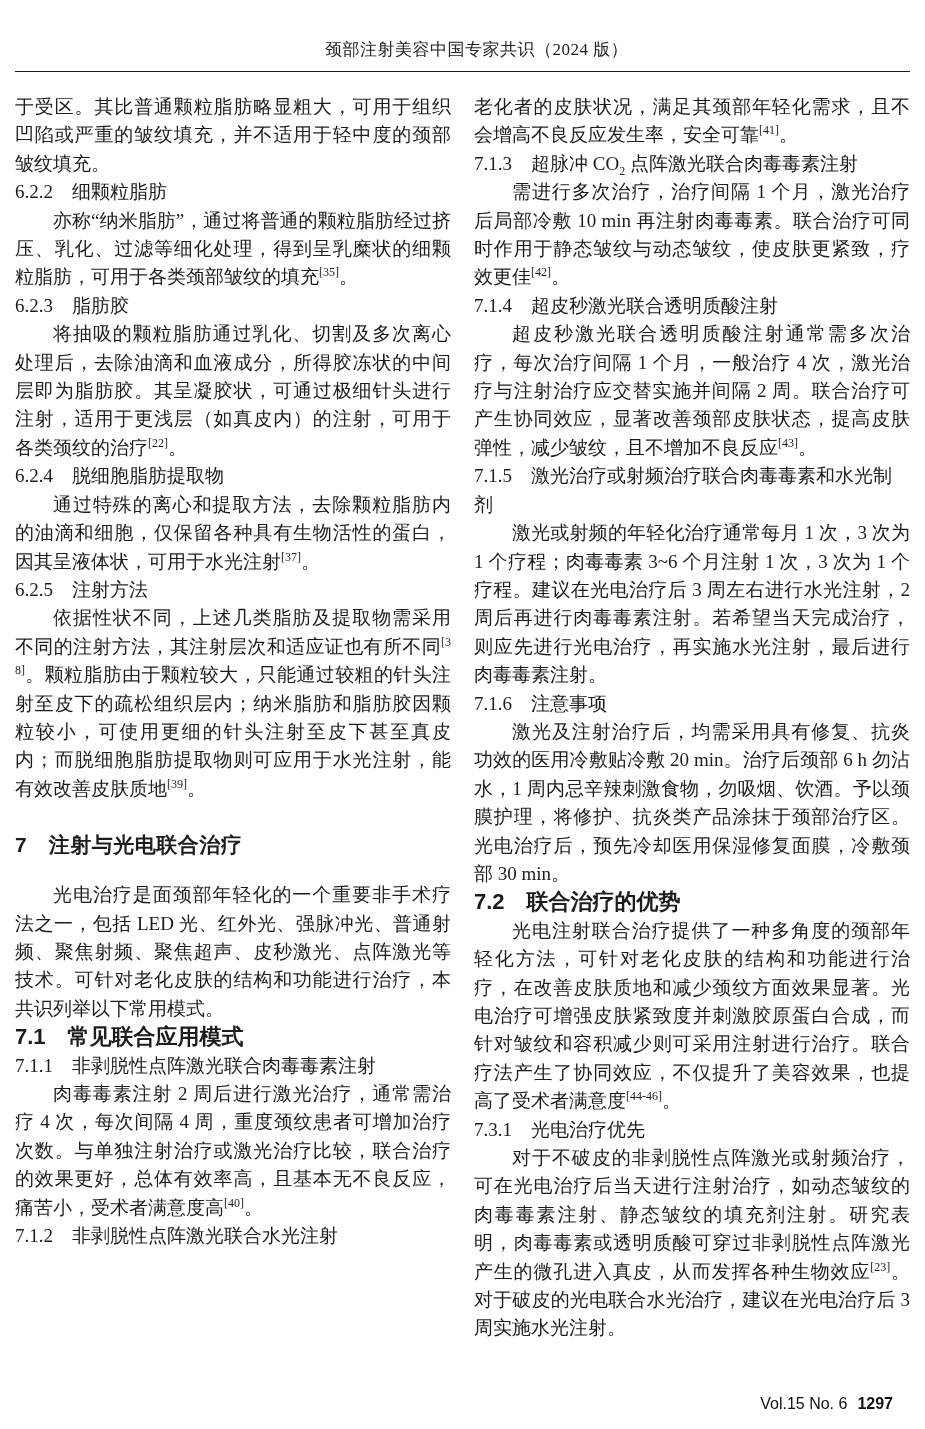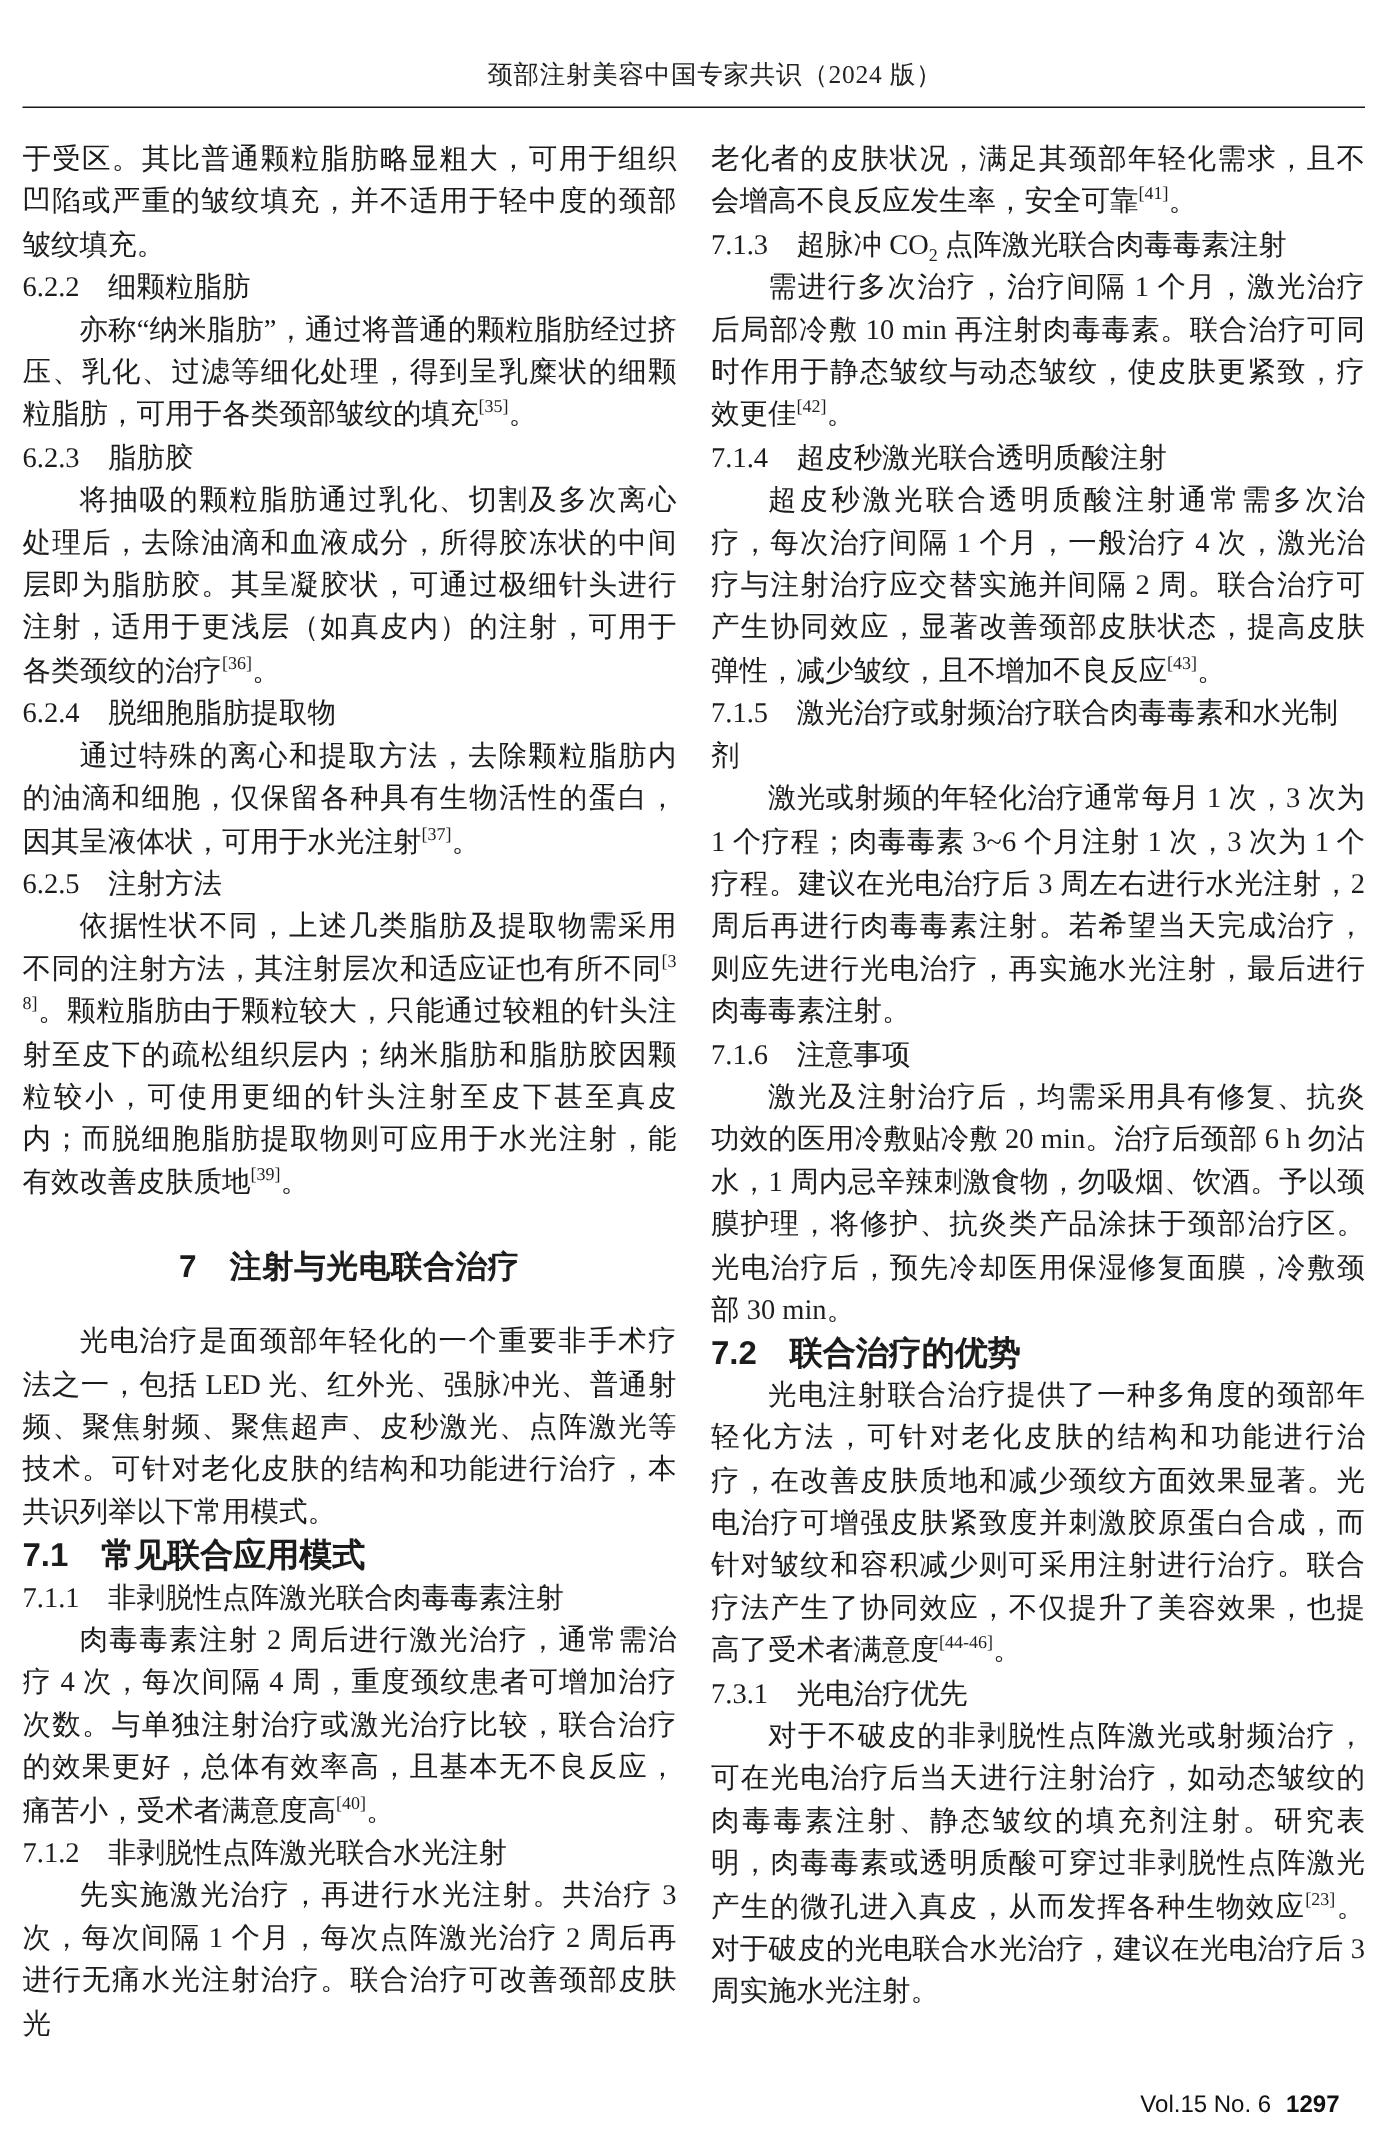--- a/index.html
+++ b/index.html
@@ -46,21 +46,21 @@
     word-break: break-all;
   }
   .block { margin: 0; }
   .block.p.indent { text-indent: 2em; }
   .block.h1 {
     font-family: "Liberation Sans", "DejaVu Sans", sans-serif;
     font-weight: bold;
     font-size: 21px;
     line-height: 30px;
     margin: 27px 0 21px 0;
-    text-align: center;
+    text-align: left;
     letter-spacing: 0.5px;
   }
   .block.h2 {
     font-family: Liberation Sans, sans-serif;
     font-weight: bold;
     font-size: 22px;
     text-align: left;
   }
   .block.h3 { text-align: left; }
   sup.ref {
@@ -94,32 +94,31 @@
   <div class="running-head">颈部注射美容中国专家共识（2024 版）</div>
 
   <hr class="head-rule">
 
   <div class="columns">
     <div class="col">
         <div class="block p"><span>于受区。其比普通颗粒脂肪略显粗大，可用于组织凹陷或严重的皱纹填充，并不适用于轻中度的颈部皱纹填充。</span></div>
         <div class="block h3"><span>6.2.2　细颗粒脂肪</span></div>
         <div class="block p indent"><span>亦称“纳米脂肪”，通过将普通的颗粒脂肪经过挤压、乳化、过滤等细化处理，得到呈乳糜状的细颗粒脂肪，可用于各类颈部皱纹的填充</span><sup class="ref">[35]</sup><span>。</span></div>
         <div class="block h3"><span>6.2.3　脂肪胶</span></div>
-        <div class="block p indent"><span>将抽吸的颗粒脂肪通过乳化、切割及多次离心处理后，去除油滴和血液成分，所得胶冻状的中间层即为脂肪胶。其呈凝胶状，可通过极细针头进行注射，适用于更浅层（如真皮内）的注射，可用于各类颈纹的治疗</span><sup class="ref">[36]</sup><span>。</span></div>
+        <div class="block p indent"><span>将抽吸的颗粒脂肪通过乳化、切割及多次离心处理后，去除油滴和血液成分，所得胶冻状的中间层即为脂肪胶。其呈凝胶状，可通过极细针头进行注射，适用于更浅层（如真皮内）的注射，可用于各类颈纹的治疗</span><sup class="ref">[22]</sup><span>。</span></div>
         <div class="block h3"><span>6.2.4　脱细胞脂肪提取物</span></div>
         <div class="block p indent"><span>通过特殊的离心和提取方法，去除颗粒脂肪内的油滴和细胞，仅保留各种具有生物活性的蛋白，因其呈液体状，可用于水光注射</span><sup class="ref">[37]</sup><span>。</span></div>
         <div class="block h3"><span>6.2.5　注射方法</span></div>
         <div class="block p indent"><span>依据性状不同，上述几类脂肪及提取物需采用不同的注射方法，其注射层次和适应证也有所不同</span><sup class="ref">[38]</sup><span>。颗粒脂肪由于颗粒较大，只能通过较粗的针头注射至皮下的疏松组织层内；纳米脂肪和脂肪胶因颗粒较小，可使用更细的针头注射至皮下甚至真皮内；而脱细胞脂肪提取物则可应用于水光注射，能有效改善皮肤质地</span><sup class="ref">[39]</sup><span>。</span></div>
         <div class="block h1"><span>7　注射与光电联合治疗</span></div>
         <div class="block p indent"><span>光电治疗是面颈部年轻化的一个重要非手术疗法之一，包括 LED 光、红外光、强脉冲光、普通射频、聚焦射频、聚焦超声、皮秒激光、点阵激光等技术。可针对老化皮肤的结构和功能进行治疗，本共识列举以下常用模式。</span></div>
         <div class="block h2"><span>7.1　常见联合应用模式</span></div>
         <div class="block h3"><span>7.1.1　非剥脱性点阵激光联合肉毒毒素注射</span></div>
         <div class="block p indent"><span>肉毒毒素注射 2 周后进行激光治疗，通常需治疗 4 次，每次间隔 4 周，重度颈纹患者可增加治疗次数。与单独注射治疗或激光治疗比较，联合治疗的效果更好，总体有效率高，且基本无不良反应，痛苦小，受术者满意度高</span><sup class="ref">[40]</sup><span>。</span></div>
         <div class="block h3"><span>7.1.2　非剥脱性点阵激光联合水光注射</span></div>
-        <div class="block p indent"><span>先实施激光治疗，再进行水光注射。共治疗 3 次，每次间隔 1 个月，每次点阵激光治疗 2 周后再进行无痛水光注射治疗。联合治疗可改善颈部皮肤光</span></div>
       </div>
     <div class="col">
         <div class="block p"><span>老化者的皮肤状况，满足其颈部年轻化需求，且不会增高不良反应发生率，安全可靠</span><sup class="ref">[41]</sup><span>。</span></div>
         <div class="block h3"><span>7.1.3　超脉冲 CO</span><sub class="chem">2</sub><span> 点阵激光联合肉毒毒素注射</span></div>
         <div class="block p indent"><span>需进行多次治疗，治疗间隔 1 个月，激光治疗后局部冷敷 10 min 再注射肉毒毒素。联合治疗可同时作用于静态皱纹与动态皱纹，使皮肤更紧致，疗效更佳</span><sup class="ref">[42]</sup><span>。</span></div>
         <div class="block h3"><span>7.1.4　超皮秒激光联合透明质酸注射</span></div>
         <div class="block p indent"><span>超皮秒激光联合透明质酸注射通常需多次治疗，每次治疗间隔 1 个月，一般治疗 4 次，激光治疗与注射治疗应交替实施并间隔 2 周。联合治疗可产生协同效应，显著改善颈部皮肤状态，提高皮肤弹性，减少皱纹，且不增加不良反应</span><sup class="ref">[43]</sup><span>。</span></div>
         <div class="block h3"><span>7.1.5　激光治疗或射频治疗联合肉毒毒素和水光制剂</span></div>
         <div class="block p indent"><span>激光或射频的年轻化治疗通常每月 1 次，3 次为 1 个疗程；肉毒毒素 3~6 个月注射 1 次，3 次为 1 个疗程。建议在光电治疗后 3 周左右进行水光注射，2 周后再进行肉毒毒素注射。若希望当天完成治疗，则应先进行光电治疗，再实施水光注射，最后进行肉毒毒素注射。</span></div>
         <div class="block h3"><span>7.1.6　注意事项</span></div>

